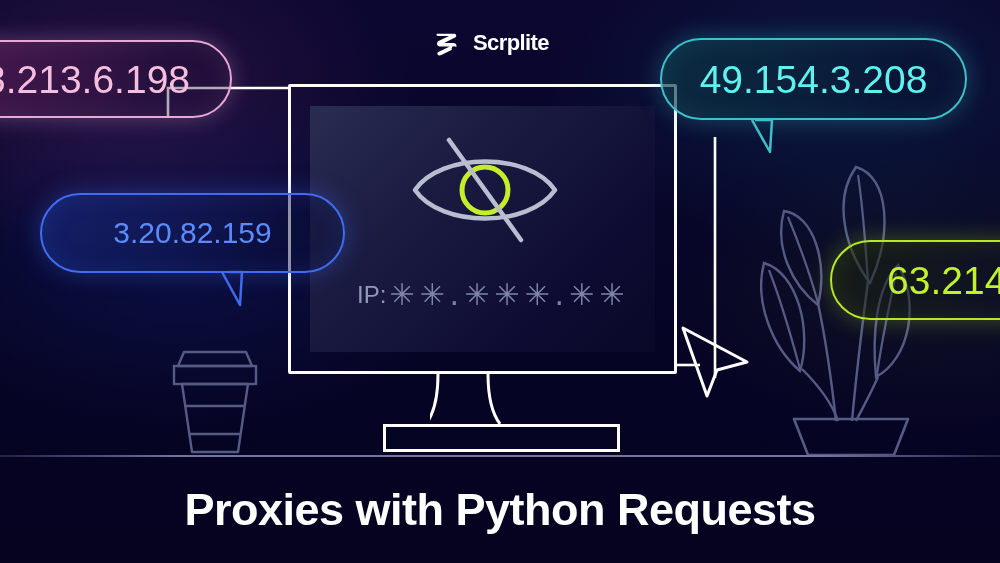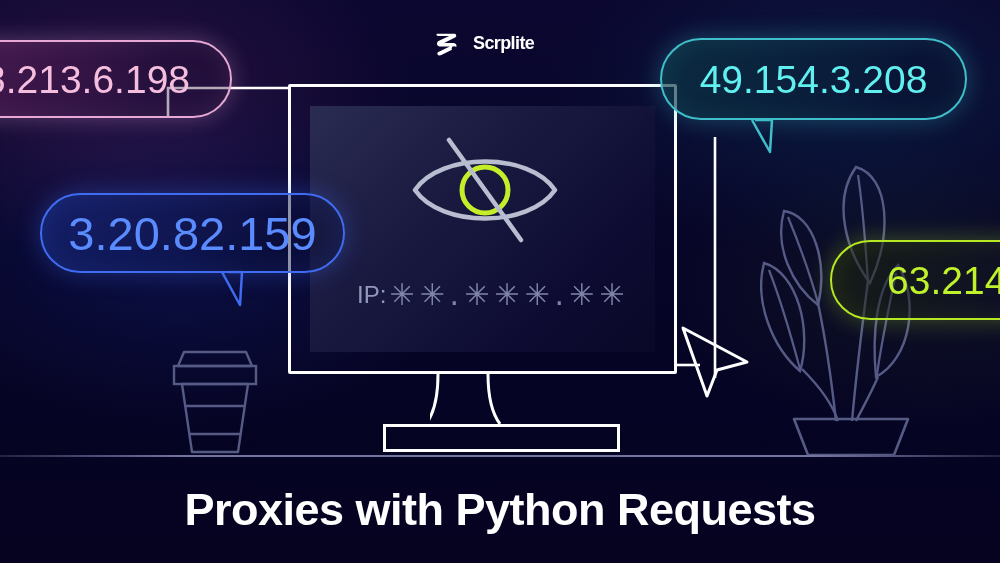--- a/index.html
+++ b/index.html
@@ -13,21 +13,21 @@
            radial-gradient(ellipse 420px 240px at 120px 90px, rgba(150,60,140,0.22), rgba(0,0,0,0) 70%),
            radial-gradient(ellipse 420px 260px at 180px 250px, rgba(30,60,190,0.20), rgba(0,0,0,0) 70%),
            radial-gradient(ellipse 420px 230px at 840px 95px, rgba(20,130,160,0.16), rgba(0,0,0,0) 70%),
            radial-gradient(ellipse 380px 200px at 930px 290px, rgba(90,140,20,0.10), rgba(0,0,0,0) 70%),
            linear-gradient(180deg,#0b0730 0%,#070528 40%,#050320 100%);
   }
 
   
   .logo{position:absolute;left:430px;top:26px;display:flex;align-items:center;gap:9px;}
   .logo-mark{width:34px;height:34px;flex:none;}
-  .logo-text{color:#ffffff;font-size:18px;font-weight:700;letter-spacing:-0.6px;line-height:1;}
+  .logo-text{color:#ffffff;font-size:22px;font-weight:700;letter-spacing:-0.6px;line-height:1;}
 
   
   .monitor{position:absolute;left:288px;top:84px;width:389px;height:290px;
            border:3px solid #ffffff;border-radius:2px;box-sizing:border-box;}
   .screen{position:absolute;left:310px;top:106px;width:345px;height:246px;
           background:linear-gradient(135deg,#2b2c52 0%,#1b1b42 35%,#0d0b31 75%,#0a0828 100%);}
   .stand-neck{position:absolute;left:430px;top:374px;width:108px;height:52px;}
   .stand-base{position:absolute;left:383px;top:424px;width:237px;height:28px;
               border:3px solid #ffffff;box-sizing:border-box;}
 
@@ -55,21 +55,21 @@
   .bub-pink{left:-58px;top:40px;width:290px;height:78px;
     border:2.5px solid #e7a8d6;
     background:linear-gradient(120deg,rgba(120,40,105,0.55),rgba(40,15,55,0.35) 70%);
     box-shadow:0 0 22px rgba(231,168,214,0.30), inset 0 0 26px rgba(231,168,214,0.10);}
   .bub-pink span{color:#f6bede;font-size:39px;}
 
   .bub-blue{left:40px;top:193px;width:305px;height:80px;
     border:2.5px solid #3f6cf0;
     background:linear-gradient(120deg,rgba(22,38,120,0.75),rgba(12,16,60,0.45) 75%);
     box-shadow:0 0 24px rgba(63,108,240,0.35), inset 0 0 26px rgba(63,108,240,0.13);}
-  .bub-blue span{color:#5a8bff;font-size:47px;}
+  .bub-blue span{color:#5a8bff;font-size:30px;}
 
   .bub-cyan{left:660px;top:38px;width:307px;height:82px;
     border:2.5px solid #3fbfc9;
     background:linear-gradient(120deg,rgba(12,58,72,0.70),rgba(8,20,46,0.40) 75%);
     box-shadow:0 0 24px rgba(63,191,201,0.32), inset 0 0 26px rgba(63,191,201,0.12);}
   .bub-cyan span{color:#5ff0ef;font-size:39px;}
 
   .bub-lime{left:830px;top:240px;width:250px;height:80px;
     border:2.5px solid #b6e824;
     background:linear-gradient(120deg,rgba(30,40,10,0.55),rgba(14,14,40,0.40) 75%);

